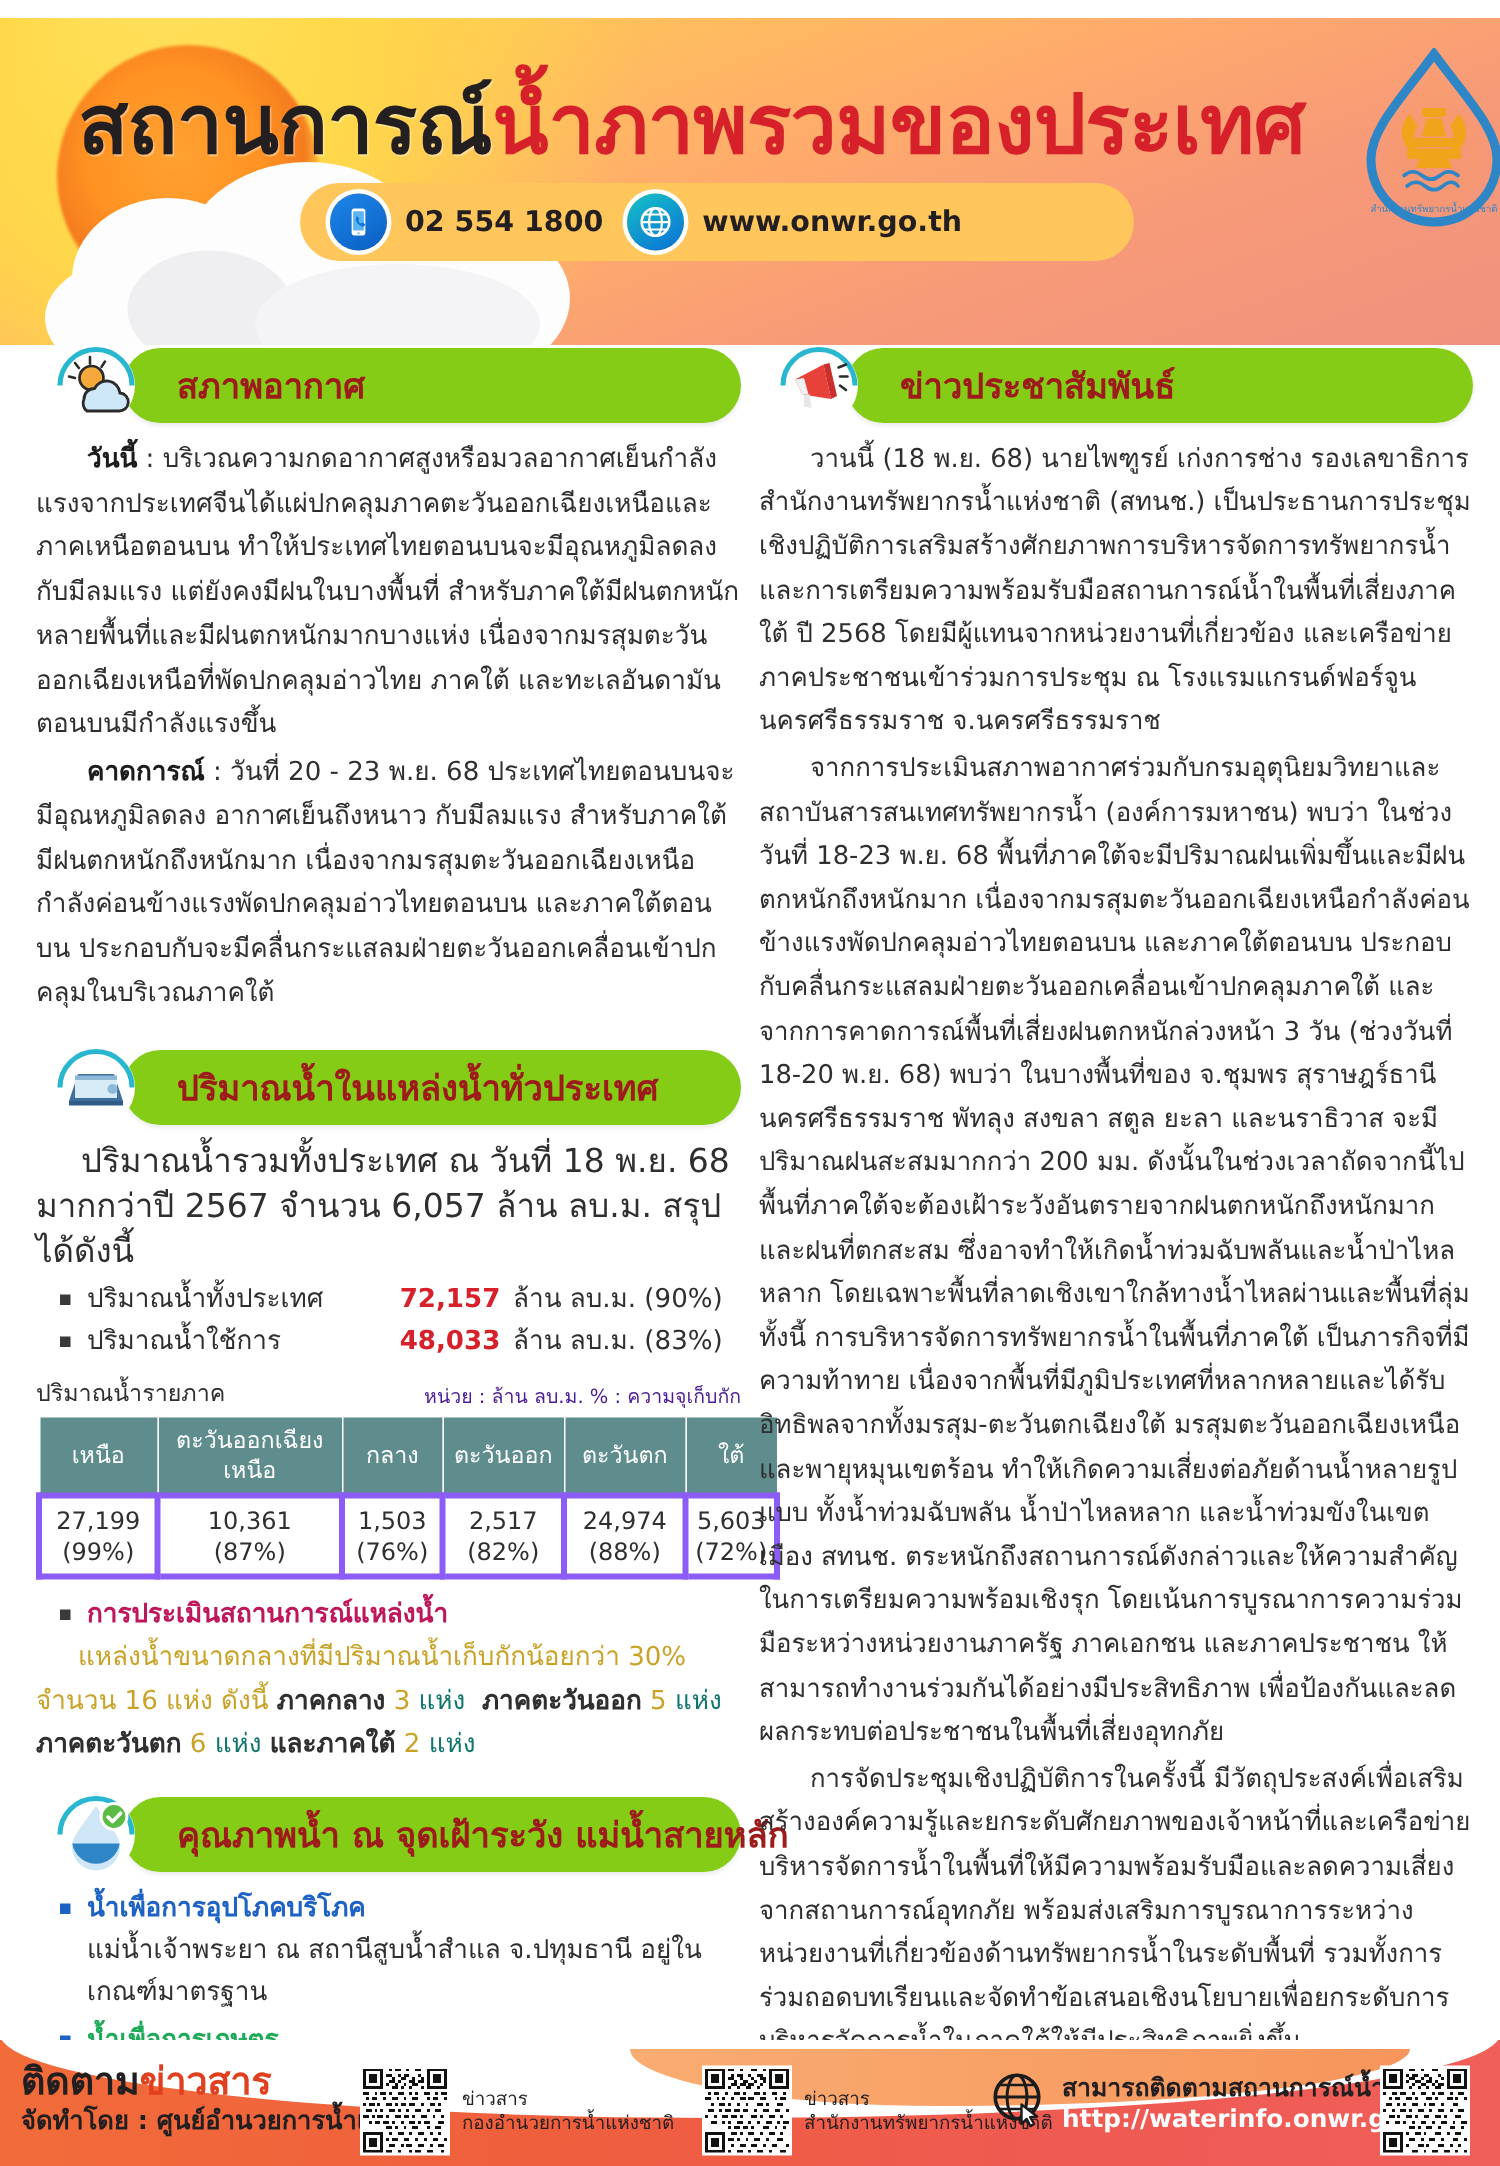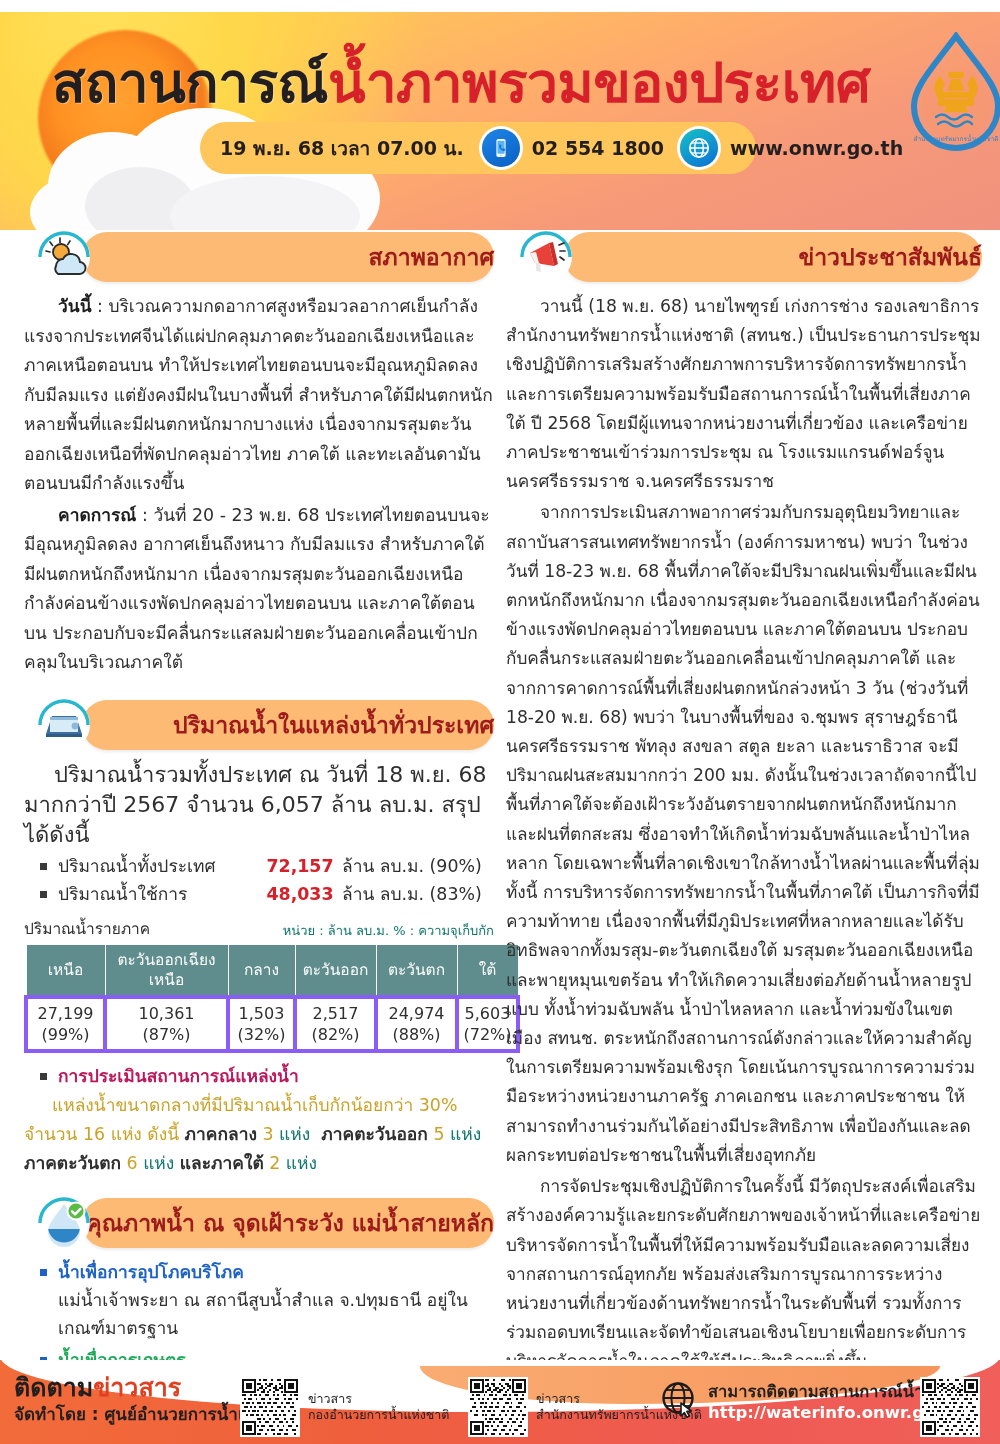--- a/index.html
+++ b/index.html
@@ -65,22 +65,22 @@
   }
 
   
   .col-left{position:absolute;left:24px;top:228px;width:470px;}
   .col-right{position:absolute;left:506px;top:228px;width:476px;}
 
   
   .sec{position:relative;height:58px;margin-bottom:6px;}
   .sec-pill{
     position:absolute;left:58px;top:4px;right:0;height:50px;
-    background:#fdba74;border-radius:25px;
-    display:flex;align-items:center;justify-content:flex-end;
+    background:#84cc16;border-radius:25px;
+    display:flex;align-items:center;justify-content:flex-start;
     box-shadow:0 2px 3px rgba(0,0,0,.08);
   }
   .sec-pill span{
     font-size:23px;font-weight:700;color:#9e1b1b;white-space:nowrap;
     padding-left:36px;
   }
   .sec-icon{
     position:absolute;left:10px;top:0;width:60px;height:58px;z-index:3;
   }
 
@@ -105,21 +105,21 @@
   }
   .wv-label{width:176px;flex:0 0 176px;}
   .wv-num{color:#d6202a;font-weight:700;width:84px;flex:0 0 84px;text-align:center;margin-left:24px;}
   .wv-unit{white-space:nowrap;}
 
   .tbl-caption{
     display:flex;justify-content:space-between;align-items:flex-end;
     margin:8px 0 3px 0;
   }
   .tbl-caption .lft{font-size:15.5px;color:#2f2f2f;}
-  .tbl-caption .rgt{font-size:13px;color:#0f766e;}
+  .tbl-caption .rgt{font-size:13px;color:#4c1d95;}
 
   table.regions{
     border-collapse:collapse;width:462px;table-layout:fixed;
     border:1px solid #b9c6c6;
   }
   table.regions th{
     background:#5f8c8c;color:#ffffff;font-size:15.5px;font-weight:400;
     padding:5px 2px;border:1px solid #ffffff;text-align:center;line-height:20px;
   }
   table.regions td{
@@ -196,21 +196,20 @@
   <div class="cloud cl3"></div>
   <div class="cloud cl4"></div>
   <div class="cloud cl6"></div>
   <div class="cloud cl5"></div>
 
   <div class="title">
     <span class="t-dark">สถานการณ์</span><span class="t-red">น้ำภาพรวมของประเทศ</span>
   </div>
 
   <div class="infobar">
-    <span class="seg ib-date">19 พ.ย. 68  เวลา 07.00 น.</span>
 
     <span class="ic-round ic-phone">
       <svg width="22" height="22" viewBox="0 0 24 24" aria-hidden="true">
         <rect x="7" y="2.2" width="10" height="19.6" rx="2" fill="#ffffff"></rect>
         <rect x="8.1" y="4.2" width="7.8" height="14" rx="1" fill="#5bb4f5"></rect>
         <circle cx="12" cy="20.1" r="1" fill="#9ed3fb"></circle>
         <path d="M10.4 8.3c.5-.5 1.2-.2 1.5.3l.5 1c.2.4.1.8-.2 1.1l-.4.4c.4.9 1.1 1.6 2 2l.4-.4c.3-.3.7-.4 1.1-.2l1 .5c.5.3.8 1 .3 1.5-.5.5-1.3.9-2.1.7-2-.5-3.9-2.4-4.5-4.4-.2-.8.0-1.5.4-2.1z" fill="#1076d8"></path>
       </svg>
     </span>
     <span class="seg ib-phone">02 554 1800</span>
@@ -319,21 +318,21 @@
         <th style="width:62px">กลาง</th>
         <th style="width:76px">ตะวันออก</th>
         <th style="width:76px">ตะวันตก</th>
         <th style="width:56px">ใต้</th>
       </tr>
     </thead>
     <tbody>
       <tr>
         <td><span>27,199</span><br><span>(99%)</span></td>
         <td><span>10,361</span><br><span>(87%)</span></td>
-        <td><span>1,503</span><br><span>(32%)</span></td>
+        <td><span>1,503</span><br><span>(76%)</span></td>
         <td><span>2,517</span><br><span>(82%)</span></td>
         <td><span>24,974</span><br><span>(88%)</span></td>
         <td><span>5,603</span><br><span>(72%)</span></td>
       </tr>
     </tbody>
   </table>
 
   <div class="assess-head">
     <span>การประเมินสถานการณ์แหล่งน้ำ</span>
   </div>

